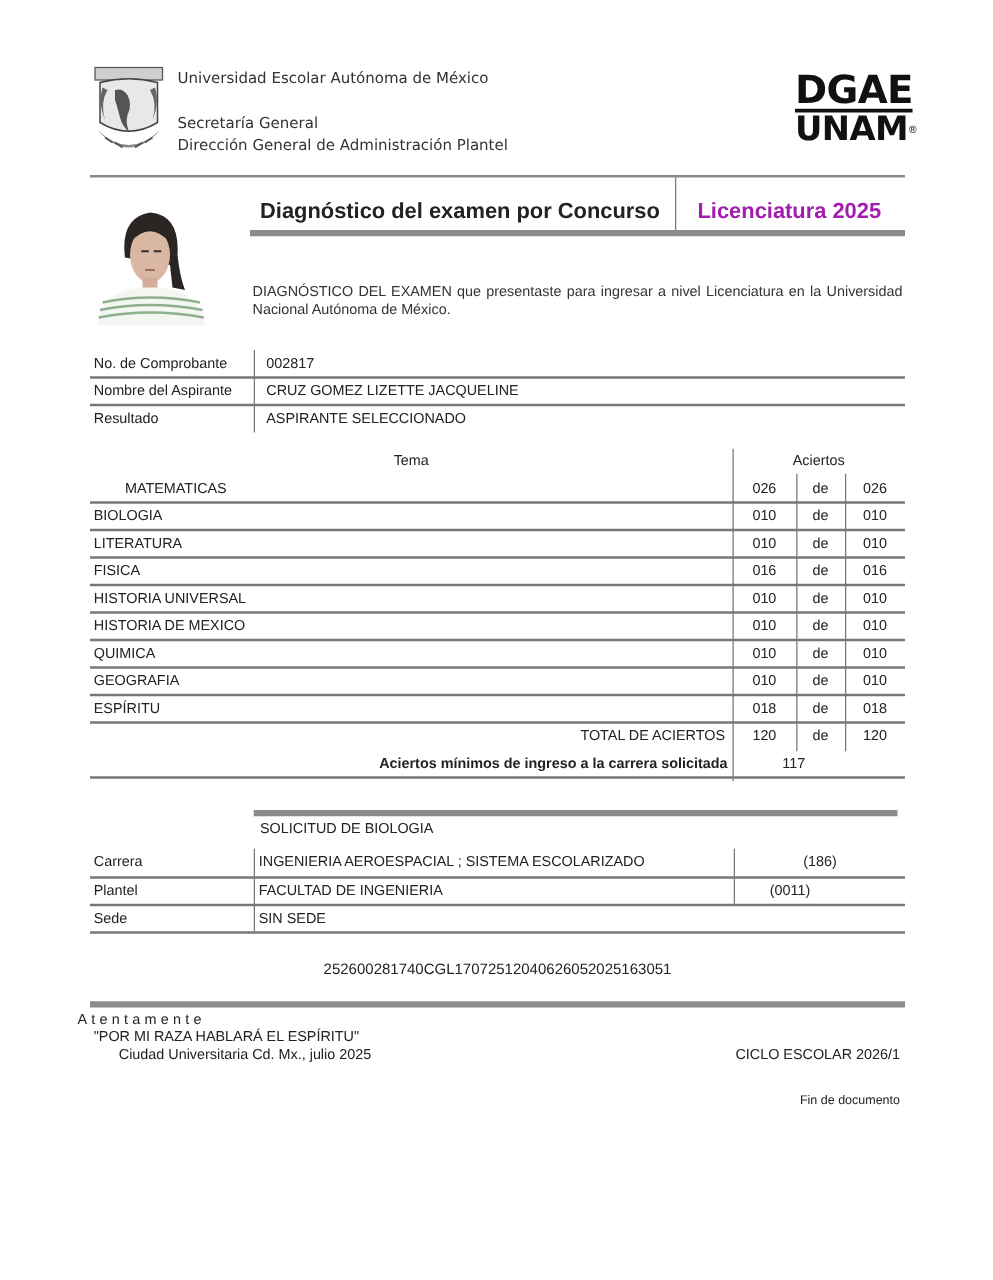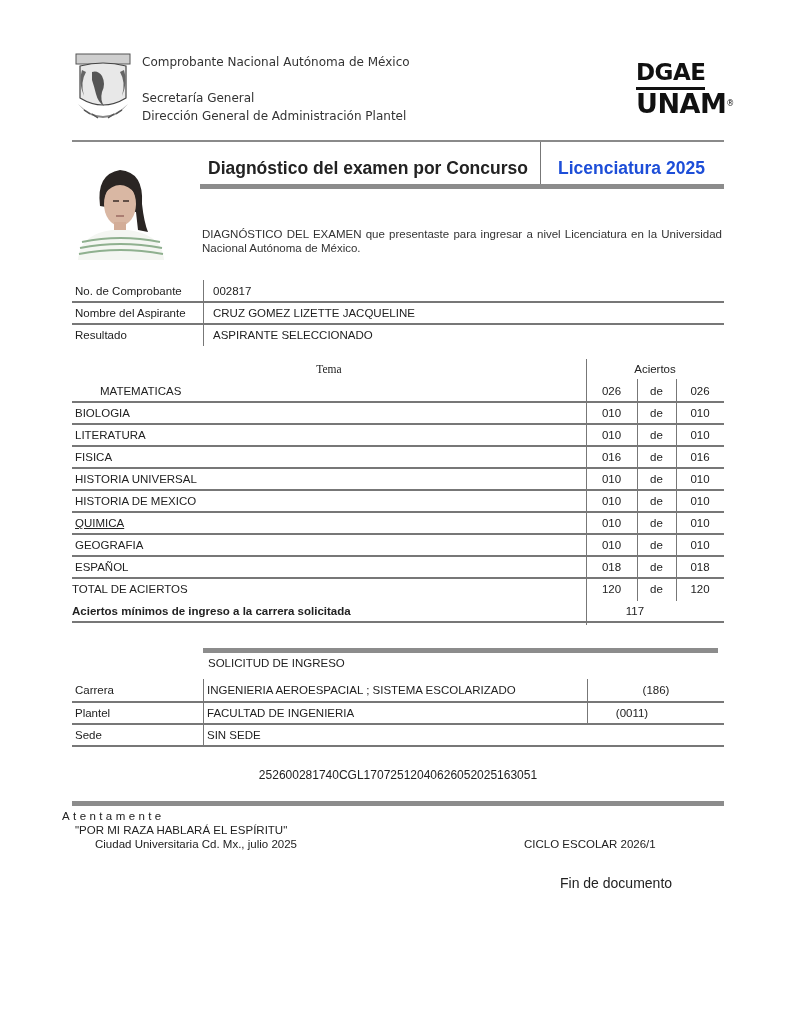--- a/index.html
+++ b/index.html
@@ -1,51 +1,51 @@
 <!DOCTYPE html>
 <html><head>
 <meta charset="utf-8">
 <style>
   html, body { margin: 0; padding: 0; background: #ffffff; }
   body { width: 794px; height: 1024px; position: relative; overflow: hidden; font-family: "Liberation Sans", sans-serif; color: #222; }
   .abs { position: absolute; }
   .hdr-text { font-family: "DejaVu Sans", sans-serif; font-size: 12px; color: #333; }
   .logo-unam { left: 72px; top: 52px; width: 62px; height: 74px; }
   .dgae { left: 636px; top: 58px; width: 92px; font-weight: bold; color: #111; font-family: "DejaVu Sans", sans-serif; }
-  .dgae .l1 { font-size: 23px; line-height: 28px; letter-spacing: -0.5px; border-bottom: 3px solid #111; padding-bottom: 1px; display: inline-block; }
+  .dgae .l1 { font-size: 31px; line-height: 28px; letter-spacing: -0.5px; border-bottom: 3px solid #111; padding-bottom: 1px; display: inline-block; }
   .dgae .l2 { font-size: 27px; line-height: 28px; letter-spacing: -0.5px; }
   .dgae .reg { font-size: 8px; font-weight: normal; vertical-align: bottom; }
   .rule { background: #8a8a8a; }
   .title-main { left: 208px; top: 158px; font-size: 17.5px; font-weight: bold; color: #222; }
-  .title-side { left: 558px; top: 158px; font-size: 17.5px; font-weight: bold; color: #1d4ed8; }
+  .title-side { left: 558px; top: 158px; font-size: 17.5px; font-weight: bold; color: #a21caf; }
   .vsep { background: #777; width: 1px; }
   .intro { left: 202px; top: 227px; width: 520px; font-size: 11.5px; line-height: 14px; text-align: justify; text-align-last: left; color: #333; }
   .photo { left: 74px; top: 160px; width: 94px; height: 100px; }
   .cell { font-size: 11.5px; color: #222; white-space: nowrap; }
   .hline2 { height: 2px; background: #777; }
   .thick { height: 5px; background: #8c8c8c; }
   .bold { font-weight: bold; }
   .center { text-align: center; }
-  .right { }
+  .right { text-align: right; }
 </style>
 </head>
 <body>
 
 <div class="abs logo-unam">
   <svg width="62" height="74" viewBox="0 0 62 74">
     <rect x="4" y="2" width="54" height="10" fill="#cfcfcf" stroke="#555" stroke-width="1"></rect>
     <path d="M8 14 Q31 8 54 14 L54 46 Q31 60 8 46 Z" fill="#e8e8e8" stroke="#444" stroke-width="1.2"></path>
     <path d="M20 20 Q26 18 30 24 Q34 32 30 40 Q28 48 32 54 Q26 50 24 42 Q22 34 20 28 Z" fill="#555"></path>
     <path d="M10 18 Q6 30 12 44 Q8 30 14 20 Z" fill="#666"></path>
     <path d="M52 18 Q56 30 50 44 Q54 30 48 20 Z" fill="#666"></path>
     <path d="M6 52 Q31 76 56 52 Q44 66 31 66 Q18 66 6 52 Z" fill="#888"></path>
     <path d="M12 58 L18 62 M20 62 L26 66 M36 66 L42 62 M44 62 L50 58" stroke="#555" stroke-width="1.5"></path>
   </svg>
 </div>
-<div class="abs hdr-text" style="left:142px; top:55px;">Comprobante Nacional Autónoma de México</div>
+<div class="abs hdr-text" style="left:142px; top:55px;">Universidad Escolar Autónoma de México</div>
 <div class="abs hdr-text" style="left:142px; top:91px;">Secretaría General</div>
 <div class="abs hdr-text" style="left:142px; top:109px;">Dirección General de Administración Plantel</div>
 
 <div class="abs dgae">
   <div><span class="l1">DGAE</span></div>
   <div class="l2"><span>UNAM</span><span class="reg">®</span></div>
 </div>
 
 <div class="abs rule" style="left:72px; top:140px; width:652px; height:2px;"></div>
 
@@ -74,21 +74,21 @@
 <div class="abs cell" style="left:75px; top:285px;">No. de Comprobante</div>
 <div class="abs cell" style="left:213px; top:285px;">002817</div>
 <div class="abs hline2" style="left:72px; top:301px; width:652px;"></div>
 <div class="abs cell" style="left:75px; top:307px;">Nombre del Aspirante</div>
 <div class="abs cell" style="left:213px; top:307px;">CRUZ GOMEZ LIZETTE JACQUELINE</div>
 <div class="abs hline2" style="left:72px; top:323px; width:652px;"></div>
 <div class="abs cell" style="left:75px; top:329px;">Resultado</div>
 <div class="abs cell" style="left:213px; top:329px;">ASPIRANTE SELECCIONADO</div>
 
 <div id="results">
-    <div class="abs cell center" style="left:72px; top:363px; width:514px;font-family:Liberation Serif, serif;">Tema</div>
+    <div class="abs cell center" style="left:72px; top:363px; width:514px;">Tema</div>
     <div class="abs cell center" style="left:586px; top:363px; width:138px;">Aciertos</div>
     <div class="abs vsep" style="left:586px; top:359px; height:266px;"></div>
     <div class="abs vsep" style="left:637px; top:379px; height:222px;"></div>
     <div class="abs vsep" style="left:676px; top:379px; height:222px;"></div>
     <div class="abs cell" style="left:75px; top:385px;padding-left:25px;">MATEMATICAS</div>
     <div class="abs cell center" style="left:586px; top:385px; width:51px;">026</div>
     <div class="abs cell center" style="left:637px; top:385px; width:39px;">de</div>
     <div class="abs cell center" style="left:676px; top:385px; width:48px;">026</div>
     <div class="abs hline2" style="left:72px; top:401px; width:652px;"></div>
     <div class="abs cell" style="left:75px; top:407px;">BIOLOGIA</div>
@@ -109,46 +109,46 @@
     <div class="abs cell" style="left:75px; top:473px;">HISTORIA UNIVERSAL</div>
     <div class="abs cell center" style="left:586px; top:473px; width:51px;">010</div>
     <div class="abs cell center" style="left:637px; top:473px; width:39px;">de</div>
     <div class="abs cell center" style="left:676px; top:473px; width:48px;">010</div>
     <div class="abs hline2" style="left:72px; top:489px; width:652px;"></div>
     <div class="abs cell" style="left:75px; top:495px;">HISTORIA DE MEXICO</div>
     <div class="abs cell center" style="left:586px; top:495px; width:51px;">010</div>
     <div class="abs cell center" style="left:637px; top:495px; width:39px;">de</div>
     <div class="abs cell center" style="left:676px; top:495px; width:48px;">010</div>
     <div class="abs hline2" style="left:72px; top:511px; width:652px;"></div>
-    <div class="abs cell" style="left:75px; top:517px;text-decoration:underline;">QUIMICA</div>
+    <div class="abs cell" style="left:75px; top:517px;">QUIMICA</div>
     <div class="abs cell center" style="left:586px; top:517px; width:51px;">010</div>
     <div class="abs cell center" style="left:637px; top:517px; width:39px;">de</div>
     <div class="abs cell center" style="left:676px; top:517px; width:48px;">010</div>
     <div class="abs hline2" style="left:72px; top:533px; width:652px;"></div>
     <div class="abs cell" style="left:75px; top:539px;">GEOGRAFIA</div>
     <div class="abs cell center" style="left:586px; top:539px; width:51px;">010</div>
     <div class="abs cell center" style="left:637px; top:539px; width:39px;">de</div>
     <div class="abs cell center" style="left:676px; top:539px; width:48px;">010</div>
     <div class="abs hline2" style="left:72px; top:555px; width:652px;"></div>
-    <div class="abs cell" style="left:75px; top:561px;">ESPAÑOL</div>
+    <div class="abs cell" style="left:75px; top:561px;">ESPÍRITU</div>
     <div class="abs cell center" style="left:586px; top:561px; width:51px;">018</div>
     <div class="abs cell center" style="left:637px; top:561px; width:39px;">de</div>
     <div class="abs cell center" style="left:676px; top:561px; width:48px;">018</div>
     <div class="abs hline2" style="left:72px; top:577px; width:652px;"></div>
     <div class="abs cell right" style="left:72px; top:583px; width:508px;">TOTAL DE ACIERTOS</div>
     <div class="abs cell center" style="left:586px; top:583px; width:51px;">120</div>
     <div class="abs cell center" style="left:637px; top:583px; width:39px;">de</div>
     <div class="abs cell center" style="left:676px; top:583px; width:48px;">120</div>
     <div class="abs cell right bold" style="left:72px; top:605px; width:510px;">Aciertos mínimos de ingreso a la carrera solicitada</div>
     <div class="abs cell center" style="left:586px; top:605px; width:98px;">117</div>
     <div class="abs hline2" style="left:72px; top:621px; width:652px;"></div>
   </div>
 
 <div class="abs thick" style="left:203px; top:648px; width:515px;"></div>
-<div class="abs cell" style="left:208px; top:657px;">SOLICITUD DE INGRESO</div>
+<div class="abs cell" style="left:208px; top:657px;">SOLICITUD DE BIOLOGIA</div>
 
 <div class="abs vsep" style="left:203px; top:679px; height:66px;"></div>
 <div class="abs vsep" style="left:587px; top:679px; height:44px;"></div>
 
 <div class="abs cell" style="left:75px; top:684px;">Carrera</div>
 <div class="abs cell" style="left:207px; top:684px;">INGENIERIA AEROESPACIAL ; SISTEMA ESCOLARIZADO</div>
 <div class="abs cell center" style="left:588px; top:684px; width:136px;">(186)</div>
 <div class="abs hline2" style="left:72px; top:701px; width:652px;"></div>
 
 <div class="abs cell" style="left:75px; top:707px;">Plantel</div>
@@ -160,13 +160,13 @@
 <div class="abs cell" style="left:207px; top:729px;">SIN SEDE</div>
 <div class="abs hline2" style="left:72px; top:745px; width:652px;"></div>
 
 <div class="abs cell center" style="left:72px; top:768px; width:652px; font-size:12px;">252600281740CGL17072512040626052025163051</div>
 
 <div class="abs thick" style="left:72px; top:801px; width:652px;"></div>
 <div class="abs cell" style="left:62px; top:810px; letter-spacing:3.4px;">Atentamente</div>
 <div class="abs cell" style="left:75px; top:824px;">"POR MI RAZA HABLARÁ EL ESPÍRITU"</div>
 <div class="abs cell" style="left:75px; top:838px;margin-left:20px;">Ciudad Universitaria Cd. Mx., julio 2025</div>
 <div class="abs cell right" style="left:524px; top:838px; width:196px;">CICLO ESCOLAR 2026/1</div>
-<div class="abs cell right" style="left:560px; top:875px; width:160px; font-size:14px;">Fin de documento</div>
+<div class="abs cell right" style="left:560px; top:875px; width:160px; font-size:10px;">Fin de documento</div>
 
 </body></html>

